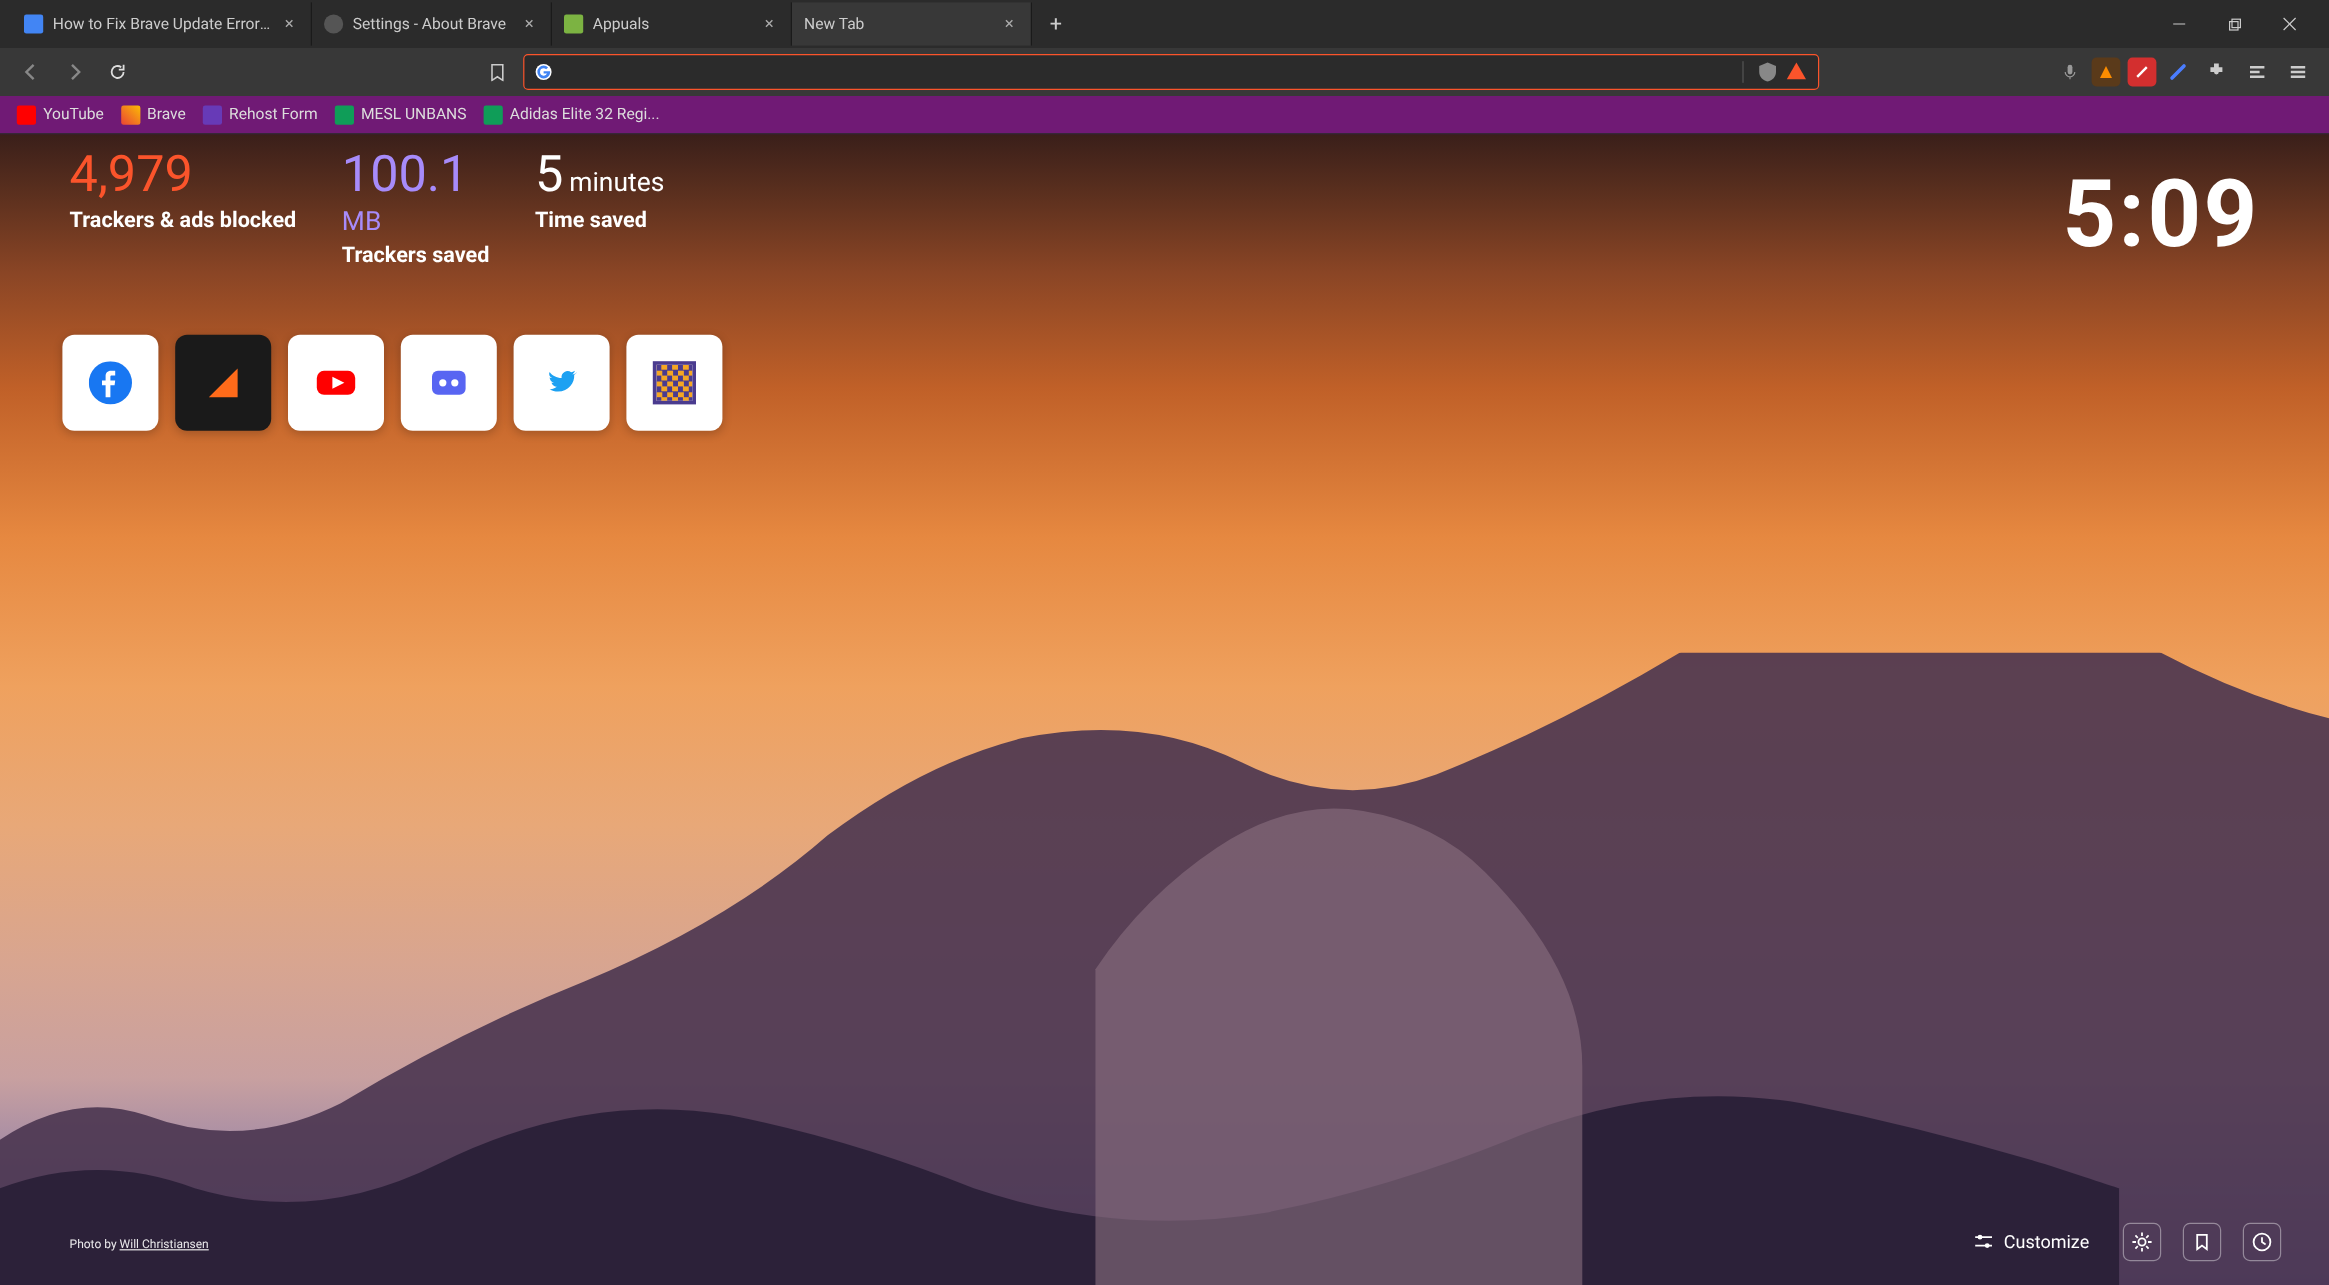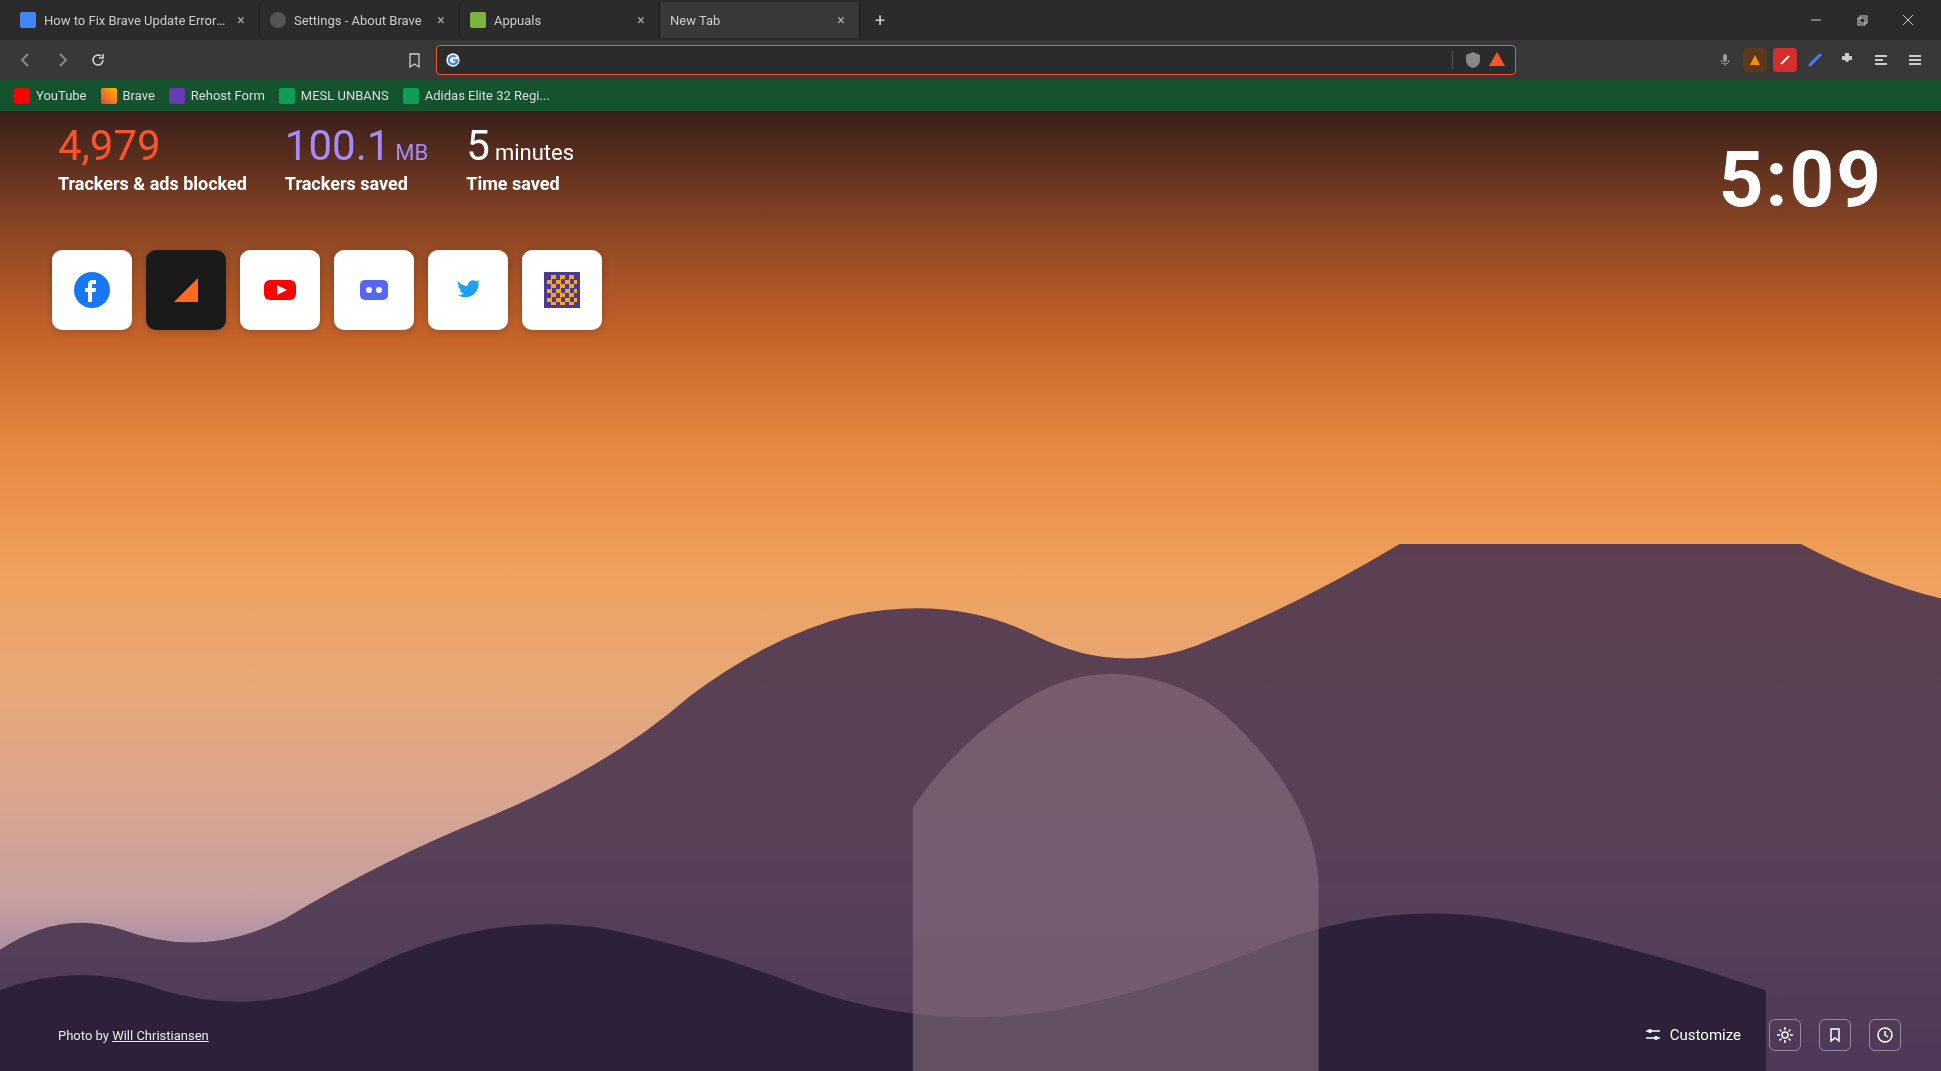--- a/index.html
+++ b/index.html
@@ -24,50 +24,50 @@
 .address-bar { flex: 0 0 1080px; height: 30px; background: #2b2b2b; border: 1px solid #fb542b; border-radius: 4px; display: flex; align-items: center; padding: 0 8px; }
 .search-engine-icon { width: 16px; height: 16px; margin-right: 8px; }
 .address-input { flex: 1; background: transparent; border: none; color: #fff; outline: none; font-size: 14px; }
 .shield-icon, .brave-logo { width: 20px; height: 20px; margin-left: 4px; }
 .addr-divider { width: 1px; height: 18px; background: #555; margin: 0 6px; }
 .toolbar-right { margin-left: auto; display: flex; align-items: center; gap: 6px; }
 .ext-icon { width: 24px; height: 24px; border-radius: 4px; display: flex; align-items: center; justify-content: center; cursor: pointer; }
 .menu-btn { width: 28px; height: 28px; color: #ccc; display: flex; align-items: center; justify-content: center; cursor: pointer; }
 
 
-.bookmarks-bar { height: 32px; background: #14532d; display: flex; align-items: center; padding: 0 14px; gap: 14px; border-bottom: 1px solid #2a2a2a; }
+.bookmarks-bar { height: 32px; background: #701a75; display: flex; align-items: center; padding: 0 14px; gap: 14px; border-bottom: 1px solid #2a2a2a; }
 .bookmark-item { display: flex; align-items: center; color: #ddd; font-size: 13px; cursor: pointer; gap: 6px; }
 .bookmark-favicon { width: 16px; height: 16px; border-radius: 2px; }
 
 
 .newtab { position: absolute; top: 112px; left: 0; right: 0; bottom: 0; 
   background: linear-gradient(to bottom, 
     #3a1f1a 0%, #5a2f1e 5%, #8a4525 12%, #c06028 22%, 
     #e68840 35%, #efa15e 48%, #e8a878 60%, 
     #d8a590 72%, #c8a0a0 82%, #9080a8 92%, #6860a0 100%);
   color: #fff; overflow: hidden;
 }
 .mountain-layer { position: absolute; bottom: 0; left: 0; right: 0; height: 55%; }
 
 .stats-row { display: flex; gap: 38px; padding: 11px 0 0 58px; }
 .stat { display: flex; flex-direction: column; }
 .stat-value { font-size: 42px; font-weight: 400; line-height: 1.1; display: flex; align-items: baseline; gap: 5px; }
 .stat-value .unit { font-size: 22px; font-weight: 400; }
 .stat-label { font-size: 18px; font-weight: 700; margin-top: 4px; color: #fff; }
 .stat-trackers .stat-value { color: #fb542b; }
-.stat-bandwidth .stat-value { color: #a78bfa; }
+.stat-bandwidth .stat-value { color: #a78bfa; flex-direction: column; }
 .stat-time .stat-value { color: #fff; }
 
 .clock { position: absolute; top: 22px; right: 58px; font-size: 78px; font-weight: 700; letter-spacing: 2px; }
 
 .tiles { display: flex; gap: 14px; padding: 56px 0 0 52px; }
 .tile { width: 80px; height: 80px; background: #fff; border-radius: 10px; display: flex; align-items: center; justify-content: center; cursor: pointer; box-shadow: 0 2px 8px rgba(0,0,0,0.2); }
 .tile svg, .tile .tile-inner { width: 36px; height: 36px; }
 
-.photo-credit { position: absolute; bottom: 28px; left: 58px; font-size: 13px; color: rgba(255,255,255,0.9); }
+.photo-credit { position: absolute; bottom: 28px; left: 58px; font-size: 10px; color: rgba(255,255,255,0.9); }
 .photo-credit .author { text-decoration: underline; }
 
 .bottom-controls { position: absolute; bottom: 20px; right: 40px; display: flex; align-items: center; gap: 18px; }
 .customize-btn { display: flex; align-items: flex-end; gap: 8px; color: #fff; font-size: 15px; cursor: pointer; padding: 6px 10px; }
 .ctrl-icon { width: 32px; height: 32px; border: 1px solid rgba(255,255,255,0.4); border-radius: 6px; display: flex; align-items: center; justify-content: center; color: #fff; cursor: pointer; }
 
 </style>
 </head>
 <body>
 

